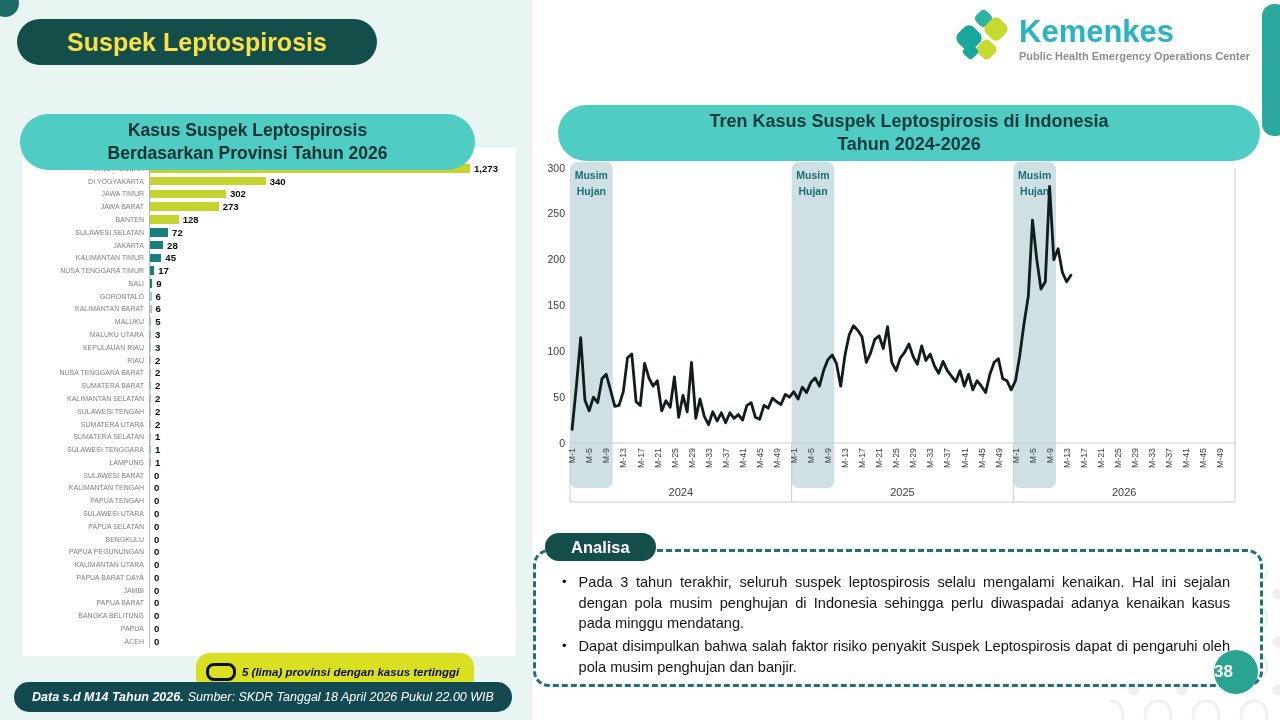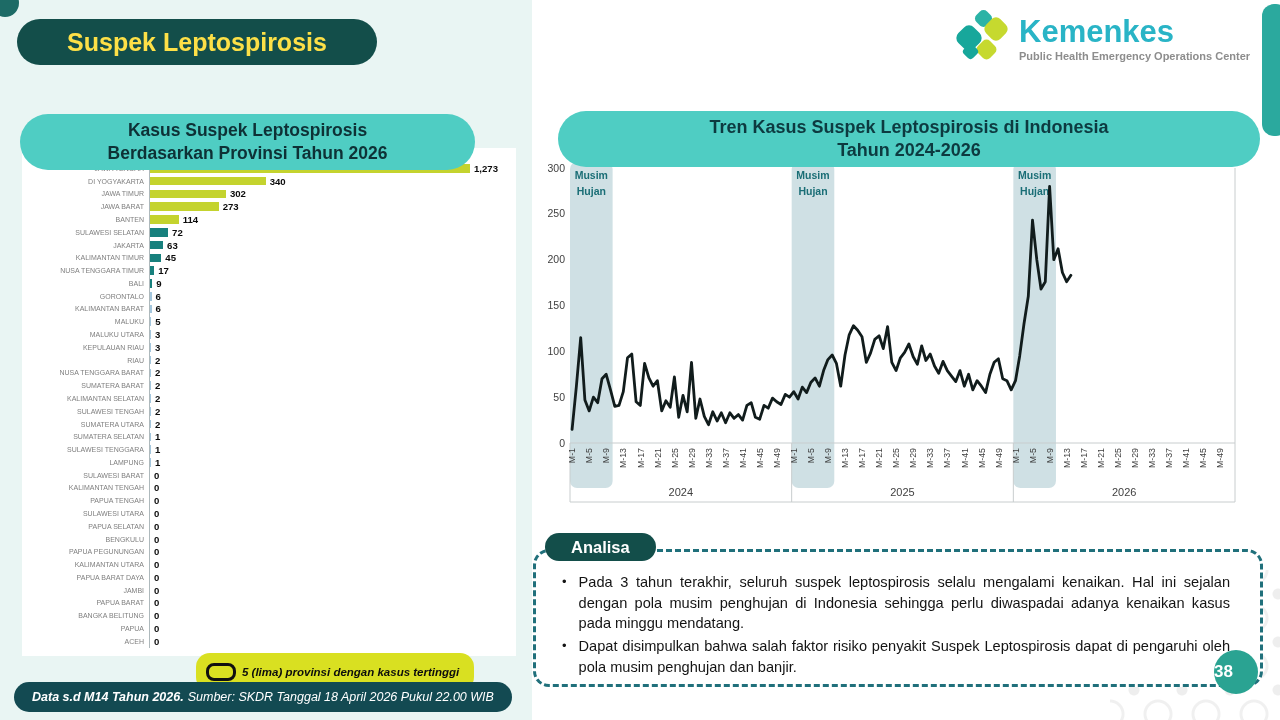--- a/index.html
+++ b/index.html
@@ -16,21 +16,21 @@
   .title-banner{position:absolute;left:17px;top:19px;width:360px;height:46px;background:#134e4a;border-radius:23px;
     display:flex;align-items:center;justify-content:center;color:#fde047;font-size:25px;font-weight:bold;z-index:3;}
 
   .logo{position:absolute;left:952px;top:7px;display:flex;align-items:center;gap:7px;z-index:3;}
   .logo-text .brand{font-size:31px;font-weight:bold;color:#29b4c6;line-height:1;}
   .logo-text .sub{font-size:11px;font-weight:bold;color:#8d8d8d;margin-top:3px;}
 
   .hdr-pill{position:absolute;background:#4fcdc3;border-radius:28px;display:flex;flex-direction:column;
     align-items:center;justify-content:center;font-weight:bold;text-align:center;z-index:2;margin-top:33px;}
   .hdr-left{left:20px;top:81px;width:455px;height:56px;font-size:17.5px;color:#0e3136;line-height:1.3;}
-  .hdr-right{left:558px;top:78px;width:702px;height:56px;font-size:18px;color:#0d3a40;line-height:1.3;}
+  .hdr-right{left:558px;top:72px;width:702px;height:56px;font-size:18px;color:#0d3a40;line-height:1.3;}
 
   .bar-card{position:absolute;left:22px;top:148px;width:494px;height:508px;background:#ffffff;z-index:1;}
   .bar-rows{position:absolute;left:0;top:14px;right:0;}
   .brow{height:12.79px;display:flex;align-items:center;}
   .blab{width:122px;text-align:right;padding-right:5px;font-size:7px;color:#7f7f7f;white-space:nowrap;flex:none;}
   .bzone{flex:1;display:flex;align-items:center;border-left:1px solid #aeb9bc;height:100%;}
   .bbar{height:8.6px;flex:none;}
   .bval{font-size:9.6px;font-weight:bold;margin-left:4px;color:#0b0b0b;white-space:nowrap;}
 
   .legend-pill{position:absolute;left:196px;top:653px;height:38px;background:#d9e021;border-radius:14px;
@@ -122,35 +122,35 @@
           <span class="blab">JAWA BARAT</span>
           <span class="bzone">
             <span class="bbar" style="width: 68.6253px; background: rgb(196, 211, 46);"></span>
             <span class="bval">273</span>
           </span>
         </div>
         <div class="brow">
           <span class="blab">BANTEN</span>
           <span class="bzone">
             <span class="bbar" style="width: 28.6567px; background: rgb(196, 211, 46);"></span>
-            <span class="bval">114</span>
+            <span class="bval">128</span>
           </span>
         </div>
         <div class="brow">
           <span class="blab">SULAWESI SELATAN</span>
           <span class="bzone">
             <span class="bbar" style="width: 18.099px; background: rgb(23, 128, 125);"></span>
             <span class="bval">72</span>
           </span>
         </div>
         <div class="brow">
           <span class="blab">JAKARTA</span>
           <span class="bzone">
             <span class="bbar" style="width: 13.0715px; background: rgb(23, 128, 125);"></span>
-            <span class="bval">63</span>
+            <span class="bval">28</span>
           </span>
         </div>
         <div class="brow">
           <span class="blab">KALIMANTAN TIMUR</span>
           <span class="bzone">
             <span class="bbar" style="width: 11.3119px; background: rgb(23, 128, 125);"></span>
             <span class="bval">45</span>
           </span>
         </div>
         <div class="brow">

